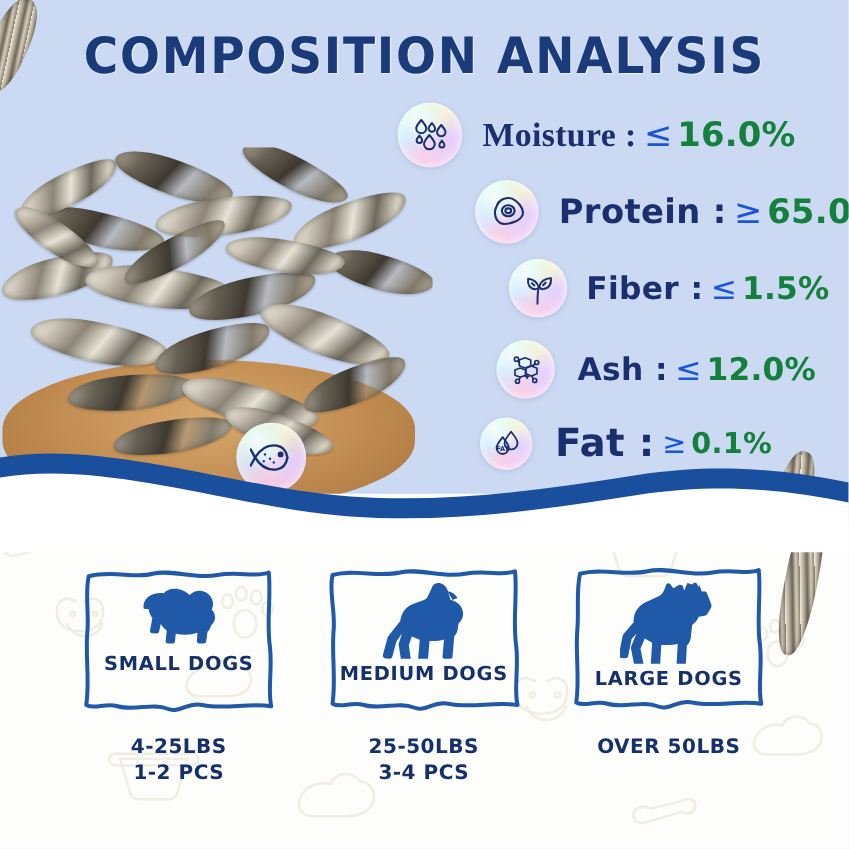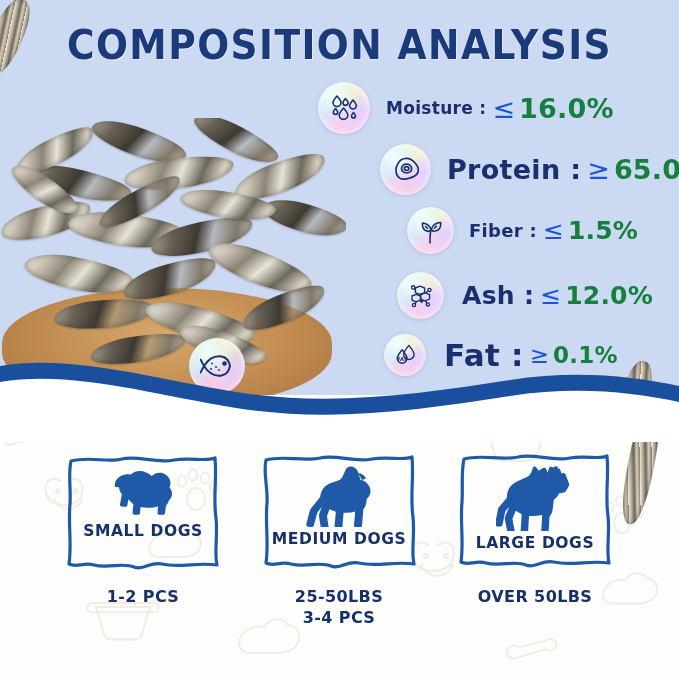--- a/index.html
+++ b/index.html
@@ -254,21 +254,21 @@
         <div class="bubble" style="width:52px; height:52px;">
           <svg width="30" height="30" viewBox="0 0 30 30" fill="none" stroke="#1b2f6e" stroke-width="1.6" stroke-linecap="round" stroke-linejoin="round">
             <path d="M8 3c2.6 3 4 5 4 6.6A4 4 0 0 1 4 9.6C4 8 5.4 6 8 3Z"></path>
             <path d="M16.5 5.5c1.7 2 2.6 3.3 2.6 4.3a2.6 2.6 0 1 1-5.2 0c0-1 .9-2.3 2.6-4.3Z"></path>
             <path d="M24 7c2.2 2.6 3.4 4.3 3.4 5.6a3.4 3.4 0 1 1-6.8 0C20.6 11.3 21.8 9.6 24 7Z"></path>
             <path d="M6.5 15.5c1.4 1.7 2.2 2.8 2.2 3.7a2.2 2.2 0 1 1-4.4 0c0-.9.8-2 2.2-3.7Z"></path>
             <path d="M14.5 15c2.8 3.3 4.3 5.4 4.3 7.1a4.3 4.3 0 1 1-8.6 0c0-1.7 1.5-3.8 4.3-7.1Z"></path>
             <path d="M24.5 19.5c1.3 1.6 2 2.6 2 3.4a2 2 0 1 1-4 0c0-.8.7-1.8 2-3.4Z"></path>
           </svg>
         </div>
-        <span class="spec-label" style="font-size:17px; margin-left:16px;">Moisture :</span>
+        <span class="spec-label" style="font-size:27px; margin-left:16px;font-family:Liberation Serif, serif;">Moisture :</span>
         <span class="spec-op" style="font-size:27px;">≤</span>
         <span class="spec-value" style="font-size:27px;">16.0%</span>
       </div>
 
       <div class="spec-row" style="left:80px; top:62px;">
         <div class="bubble" style="width:51px; height:51px;">
           <svg width="30" height="28" viewBox="0 0 30 28" fill="none" stroke="#1b2f6e" stroke-width="1.7" stroke-linecap="round" stroke-linejoin="round">
             <path d="M6.5 8.5C8 4.5 12 2 16.5 2.4c4 .4 6.3 3 8.4 5.6 2 2.5 3.2 5.4 2 8.3-1.2 3-4.4 4.6-7.6 5.6-3.6 1.2-7.7 2.2-10.6.2C5.7 20 4.8 16.2 5 13c.1-1.7.8-3 1.5-4.5Z"></path>
             <ellipse cx="15.6" cy="12.6" rx="5.1" ry="4.4"></ellipse>
             <ellipse cx="15.6" cy="12.6" rx="2.3" ry="1.9"></ellipse>
@@ -281,21 +281,21 @@
 
       <div class="spec-row" style="left:107px; top:125px;">
         <div class="bubble" style="width:47px; height:47px;">
           <svg width="28" height="28" viewBox="0 0 28 28" fill="none" stroke="#1b2f6e" stroke-width="1.6" stroke-linecap="round" stroke-linejoin="round">
             <path d="M13 26c0-6 0-10 1-13"></path>
             <path d="M14 13c-1-4-4-6.5-8.5-7C4.8 10.5 7 14 11 14.4c1.3.1 2.2-.4 3-1.4Z"></path>
             <path d="M14.3 12.5c1.3-4.3 4.6-6.8 9.4-7 .6 5.1-1.9 8.6-6.4 8.8-1.2 0-2.2-.5-3-1.8Z"></path>
             <path d="M8.5 9.5c.6.6 1.3 1.3 2 1.8M19.5 9c-.7.7-1.4 1.5-2 2.2"></path>
           </svg>
         </div>
-        <span class="spec-label" style="font-size:18px; margin-left:15px;">Fiber :</span>
+        <span class="spec-label" style="font-size:25px; margin-left:15px;">Fiber :</span>
         <span class="spec-op" style="font-size:25px;">≤</span>
         <span class="spec-value" style="font-size:25px;">1.5%</span>
       </div>
 
       <div class="spec-row" style="left:97px; top:190px;">
         <div class="bubble" style="width:47px; height:47px;">
           <svg width="28" height="28" viewBox="0 0 28 28" fill="none" stroke="#1b2f6e" stroke-width="1.35" stroke-linecap="round" stroke-linejoin="round">
             <path d="M13 4.2 17.6 6v4.6L13 12.4 8.4 10.6V6Z"></path>
             <path d="M18.2 10.8 22.6 12.6v4.4l-4.4 1.8-4.4-1.8v-4.4Z"></path>
             <path d="M9.2 12.4 13.4 14v4.2L9.2 19.8 5 18.2V14Z"></path>
@@ -387,20 +387,21 @@
                    C 20 110, 12 116, 5 112 C 8 92, 4 72, 6 52 C 7 36, 4 22, 7 9 Z"></path>
         </svg>
         <div class="card-inner">
           <svg class="dog-silhouette" width="72" height="54" viewBox="0 0 72 54" fill="#1f59a8">
             <path d="M8 22c-1-5 2-9 6-11 3-1.6 7-2 10-1.4 2-2.4 5-3.6 8.4-3.6 5 0 9 2 12.4 5 2.6-2.6 6-3.8 9.6-3.2 4 .7 7 3.4 8.4 7 1 2.6.8 5.4-.4 7.8 1.6 1.6 2.6 3.8 2.6 6.2 0 2.6-1.2 5-3.2 6.6-.4 2-1.4 3.8-2.8 5l-1 7.6c-.1 1-.9 1.8-2 1.8h-3.6c-1.1 0-2-.9-1.9-2l.5-6.6c-3 1-6.4 1.5-10 1.5-2.6 0-5.1-.3-7.4-.8l-.6 6c-.1 1.1-1 1.9-2 1.9h-3.6c-1.1 0-2-1-1.9-2.1l.9-8.4c-2-1.4-3.6-3.2-4.8-5.2l-1.3 6.1c-.2 1-1.1 1.7-2.1 1.6l-3.5-.3c-1.1-.1-1.9-1.1-1.7-2.2l1.9-10c-1.6-2-2.6-4.4-2.9-7L8 22Z"></path>
           </svg>
           <div class="card-title">SMALL DOGS</div>
         </div>
       </div>
       <div class="card-lines">
+        <div>4-25LBS</div>
         <div>1-2 PCS</div>
       </div>
     </div>
 
     <div class="card" style="left:249px; top:0;">
       <div class="card-frame">
         <svg class="frame-border" viewBox="0 0 158 120" fill="none" stroke="#1f59a8" stroke-width="3.2" stroke-linecap="round" stroke-linejoin="round">
           <path d="M6 8 C 24 3, 42 10, 60 6 C 76 2, 94 11, 112 7 C 128 4, 144 9, 152 5
                    C 154 25, 150 45, 153 65 C 155 83, 151 99, 154 112
                    C 135 109, 117 115, 99 111 C 87 108, 81 118, 71 114 C 59 109, 45 116, 31 112

